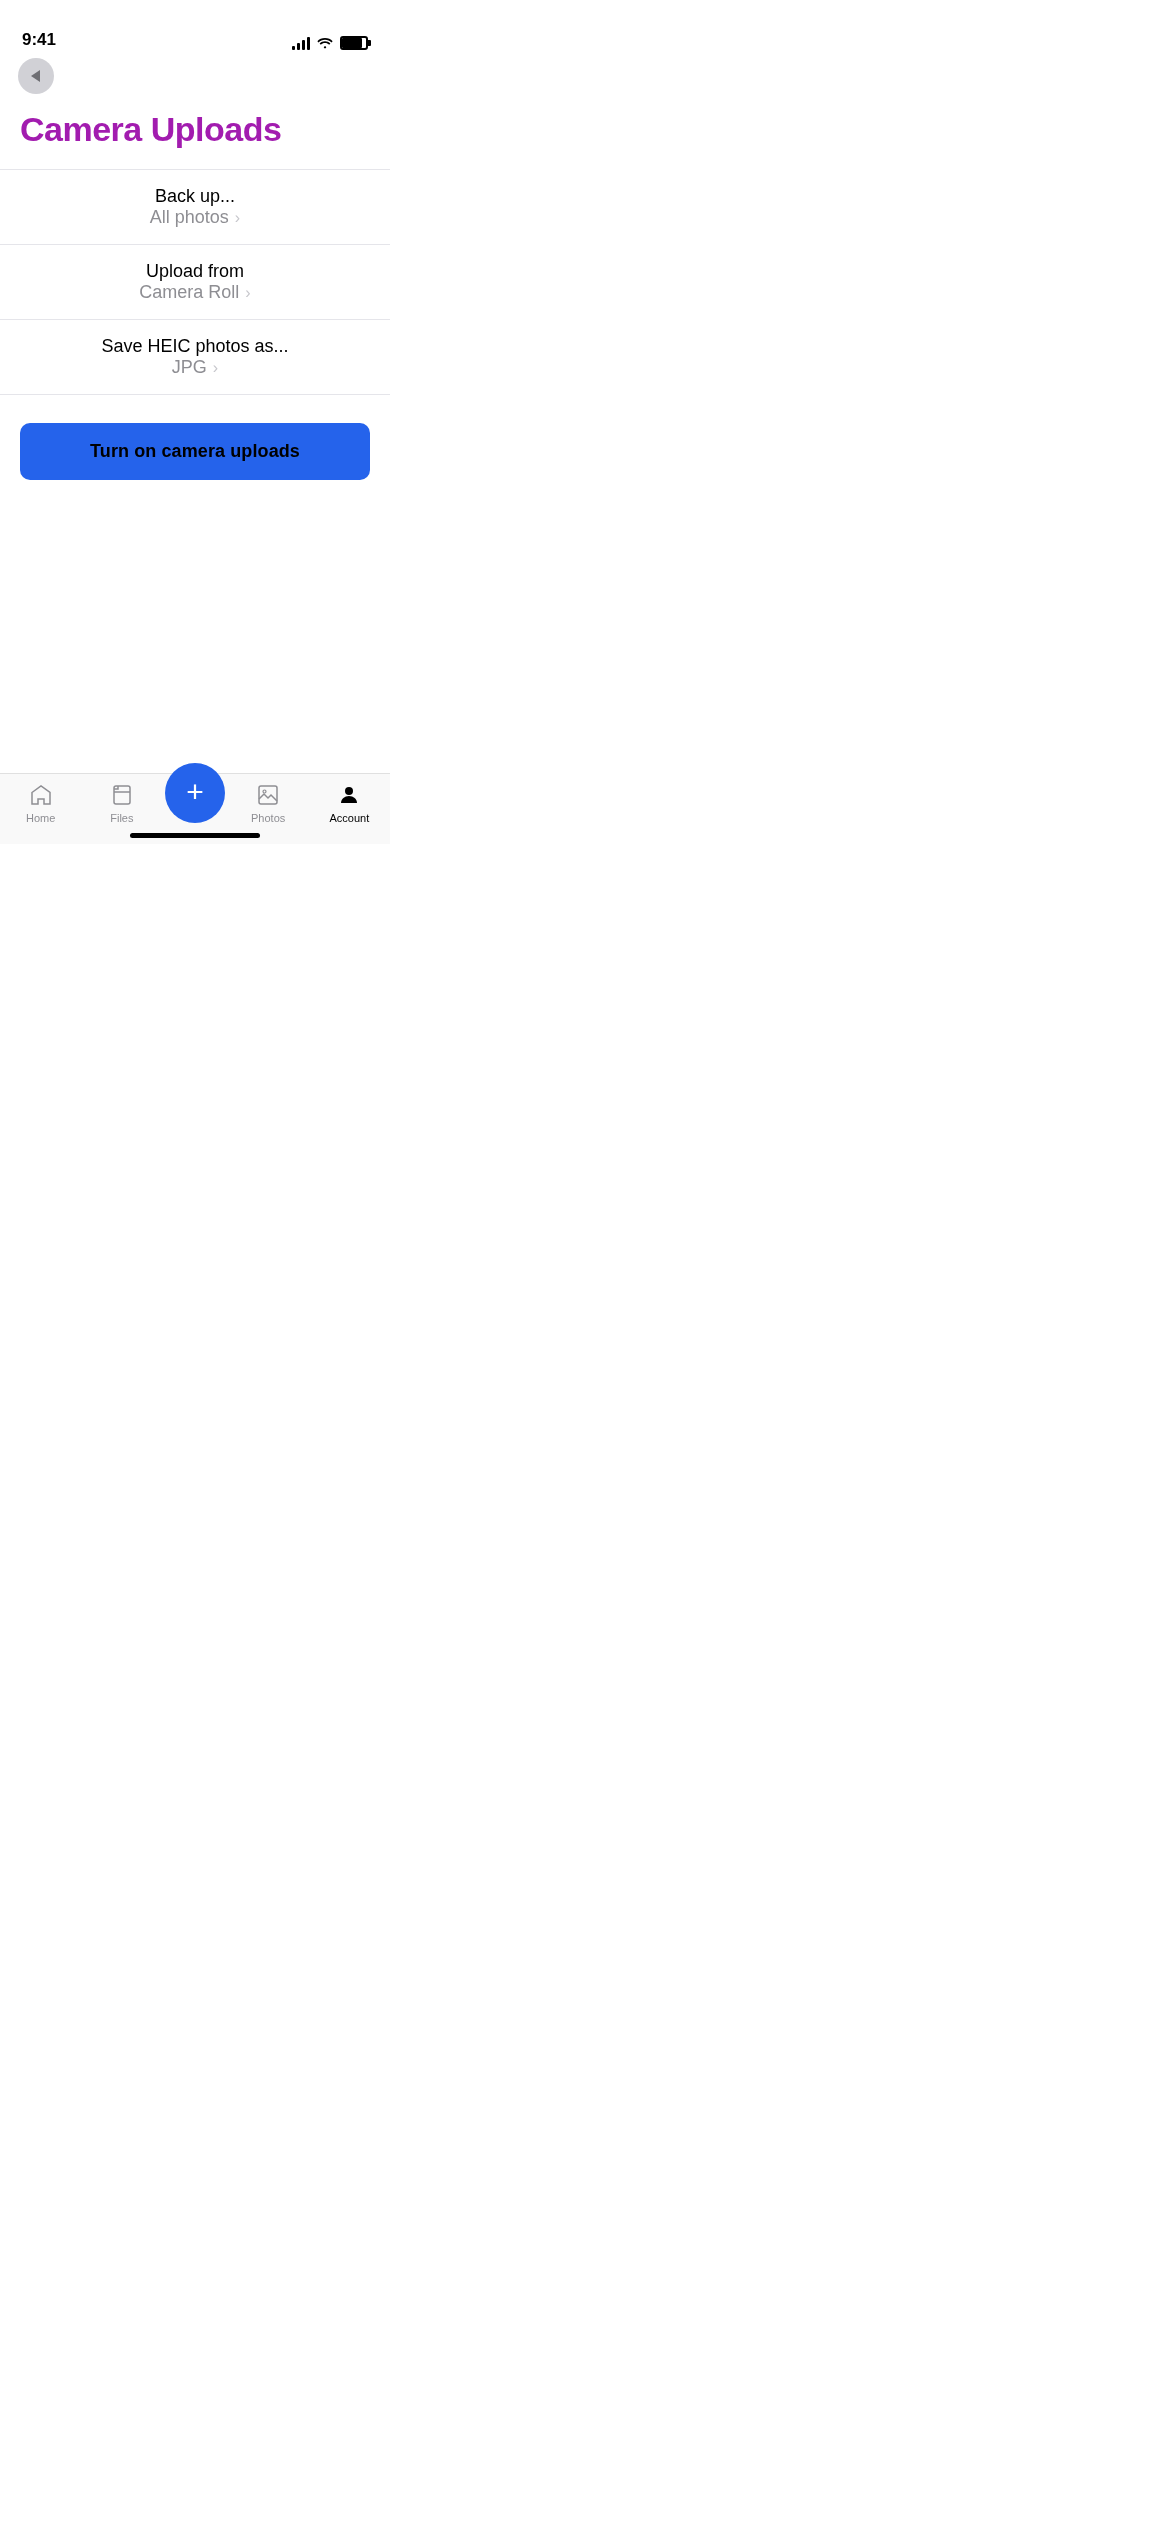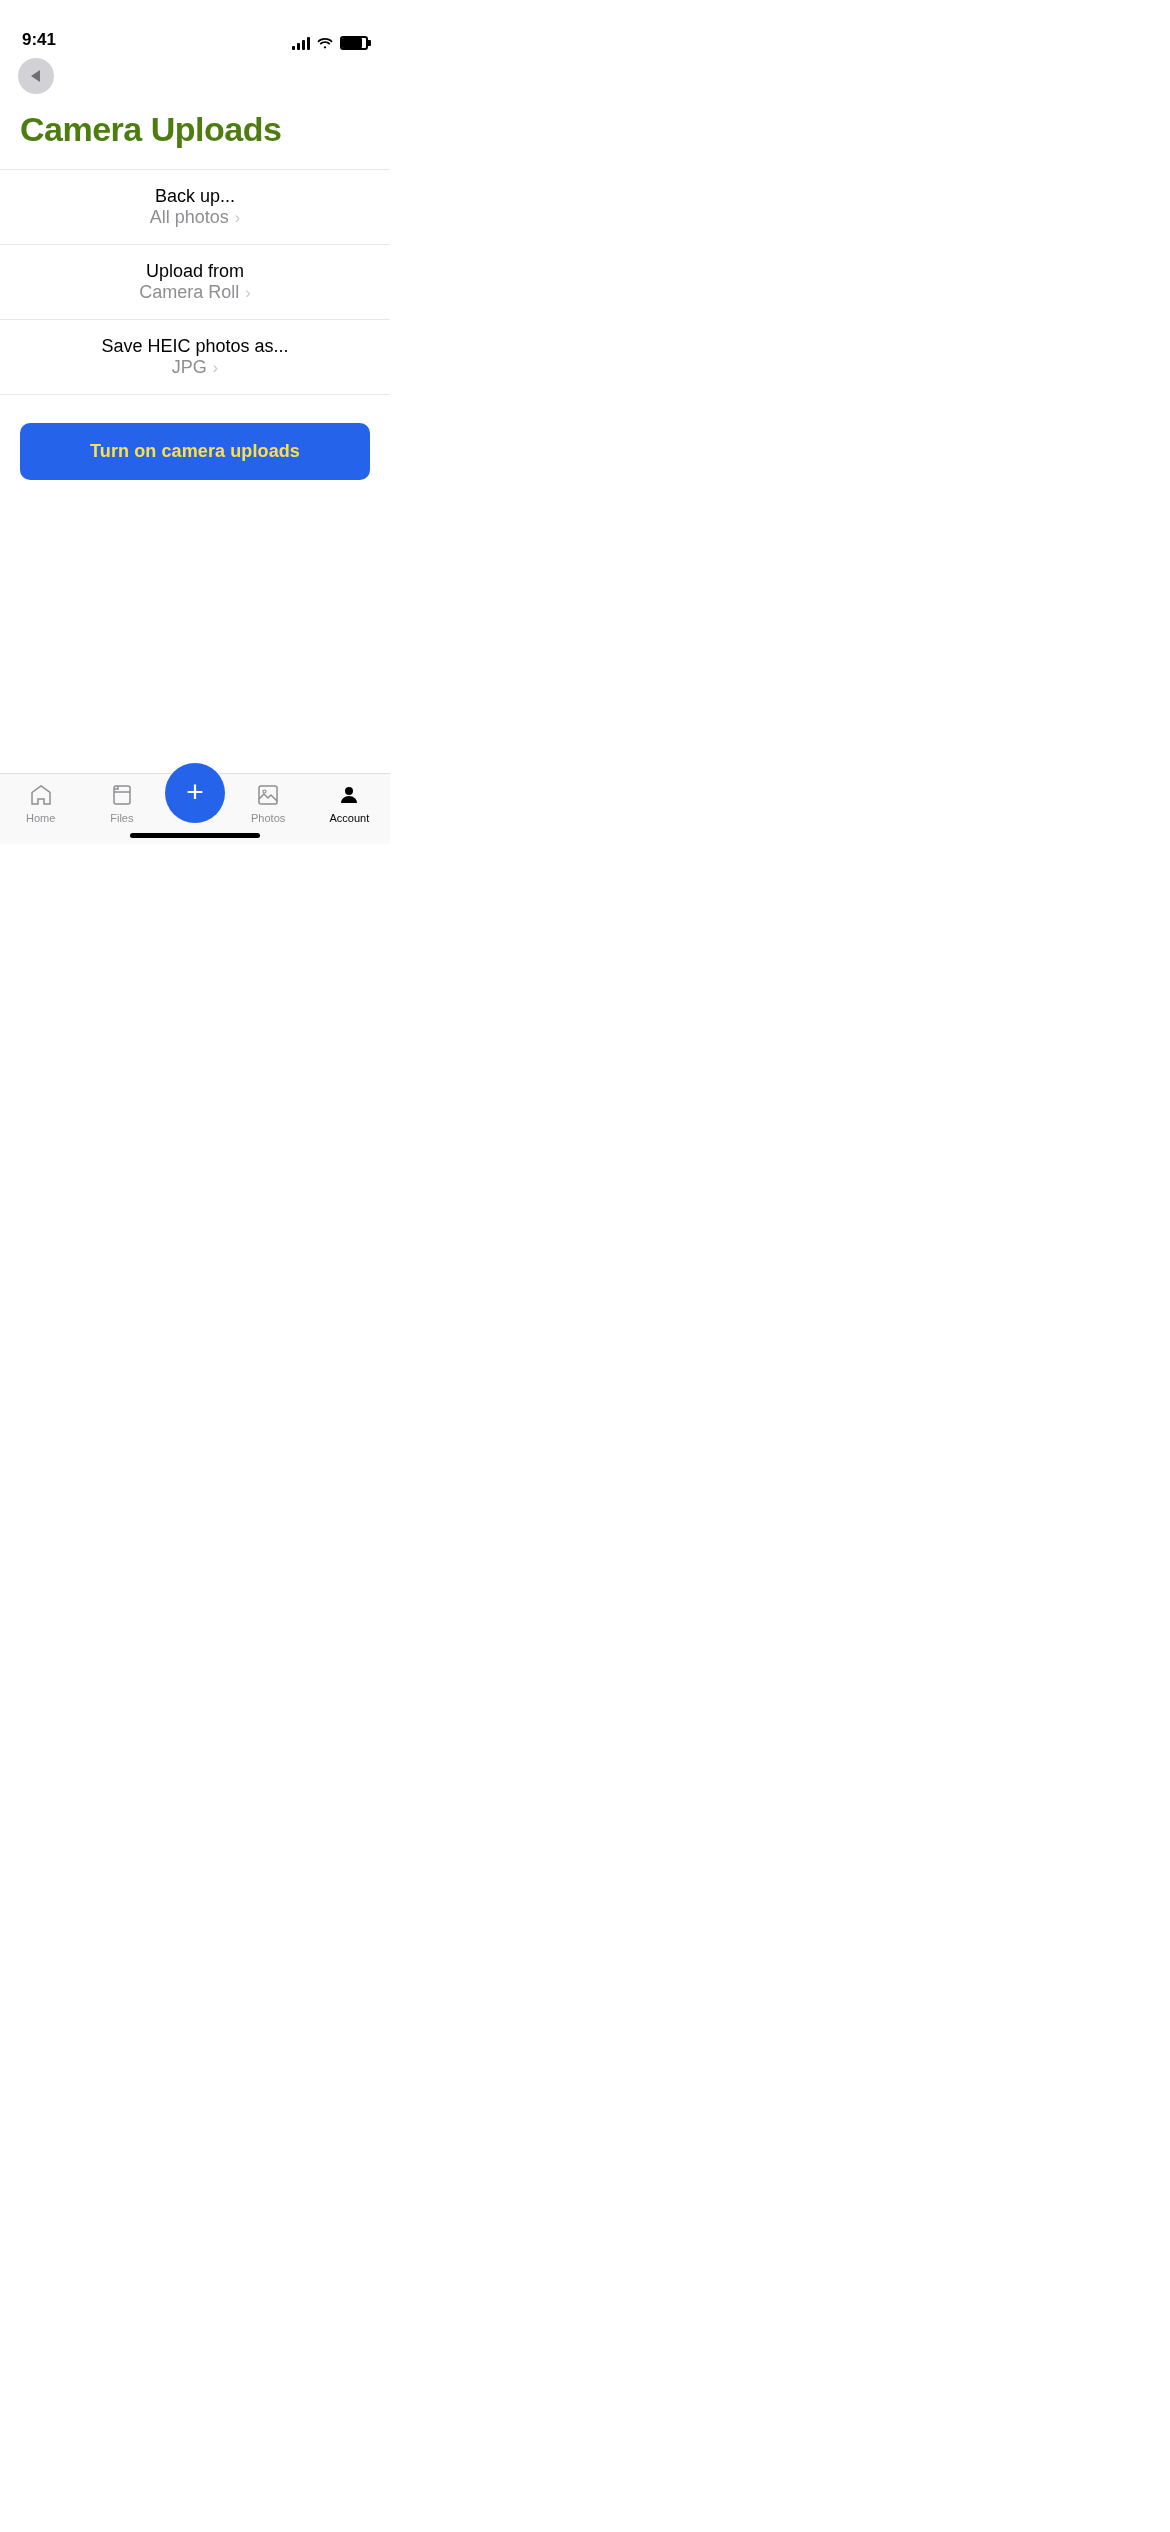--- a/index.html
+++ b/index.html
@@ -105,21 +105,21 @@
       border-top: 6px solid transparent;
       border-bottom: 6px solid transparent;
       border-right: 9px solid #6e6e73;
       margin-left: -2px;
     }
 
     
     .page-title {
       font-size: 34px;
       font-weight: 700;
-      color: #4d7c0f;
+      color: #a21caf;
       padding: 8px 20px 20px 20px;
       letter-spacing: -0.5px;
     }
 
     
     .settings-list {
       border-top: 1px solid #e5e5ea;
     }
 
     .settings-row {
@@ -176,21 +176,21 @@
     }
 
     
     .cta-section {
       padding: 28px 20px 20px 20px;
     }
 
     .cta-button {
       width: 100%;
       background: #2563eb;
-      color: #fde047;
+      color: #000000;
       border: none;
       border-radius: 10px;
       padding: 18px;
       font-size: 18px;
       font-weight: 600;
       cursor: pointer;
       letter-spacing: 0.1px;
     }
 
     

